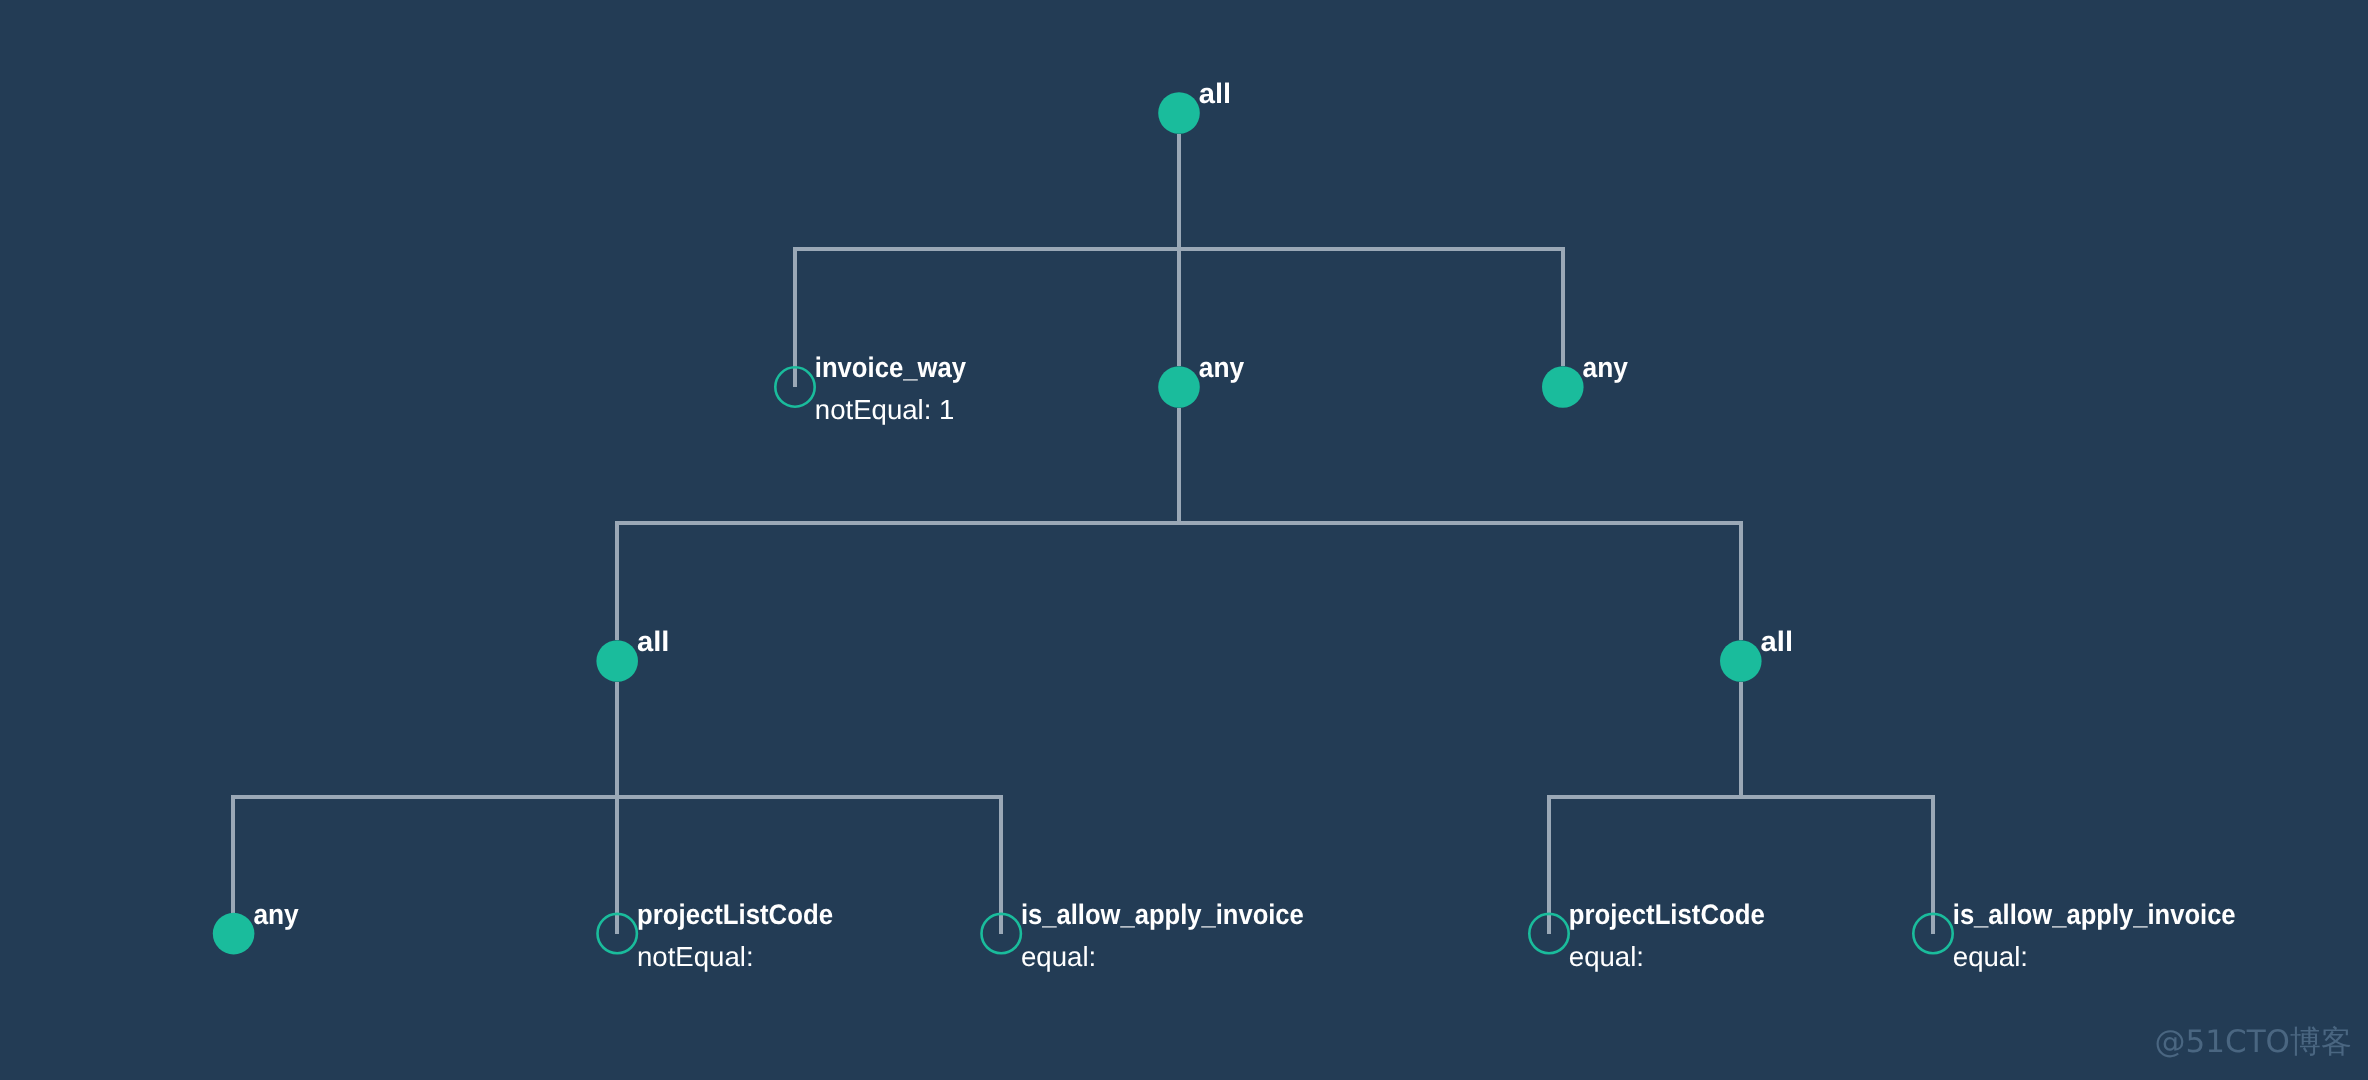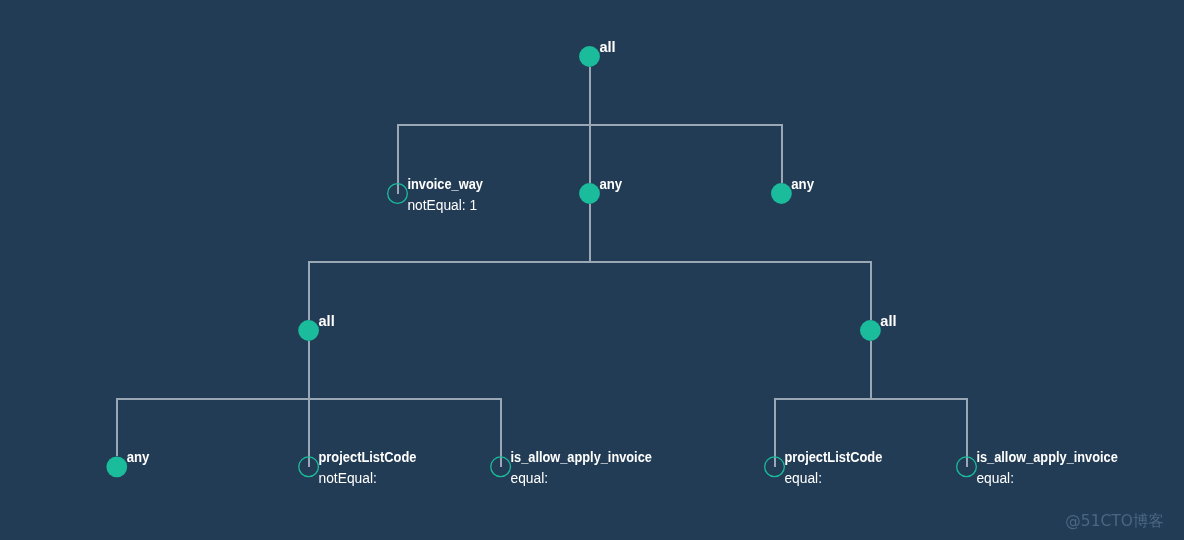--- a/index.html
+++ b/index.html
@@ -24,21 +24,21 @@
   }
   text.node-value {
     fill:#ffffff;
     font-family:"Liberation Sans", sans-serif;
     font-weight:normal;
     font-size:13.8px;
     white-space:pre;
   }
   #watermark {
     position:absolute;
-    right:20px; bottom:8px;
+    right:8px; bottom:8px;
     color:#4a6681;
     font-size:15.5px;
     white-space:nowrap;
     font-family:"DejaVu Sans", sans-serif;
   }
 </style>
 </head>
 <body>
 
 <svg id="tree-canvas" viewBox="0 0 1184 540" width="1184" height="540" xmlns="http://www.w3.org/2000/svg">

